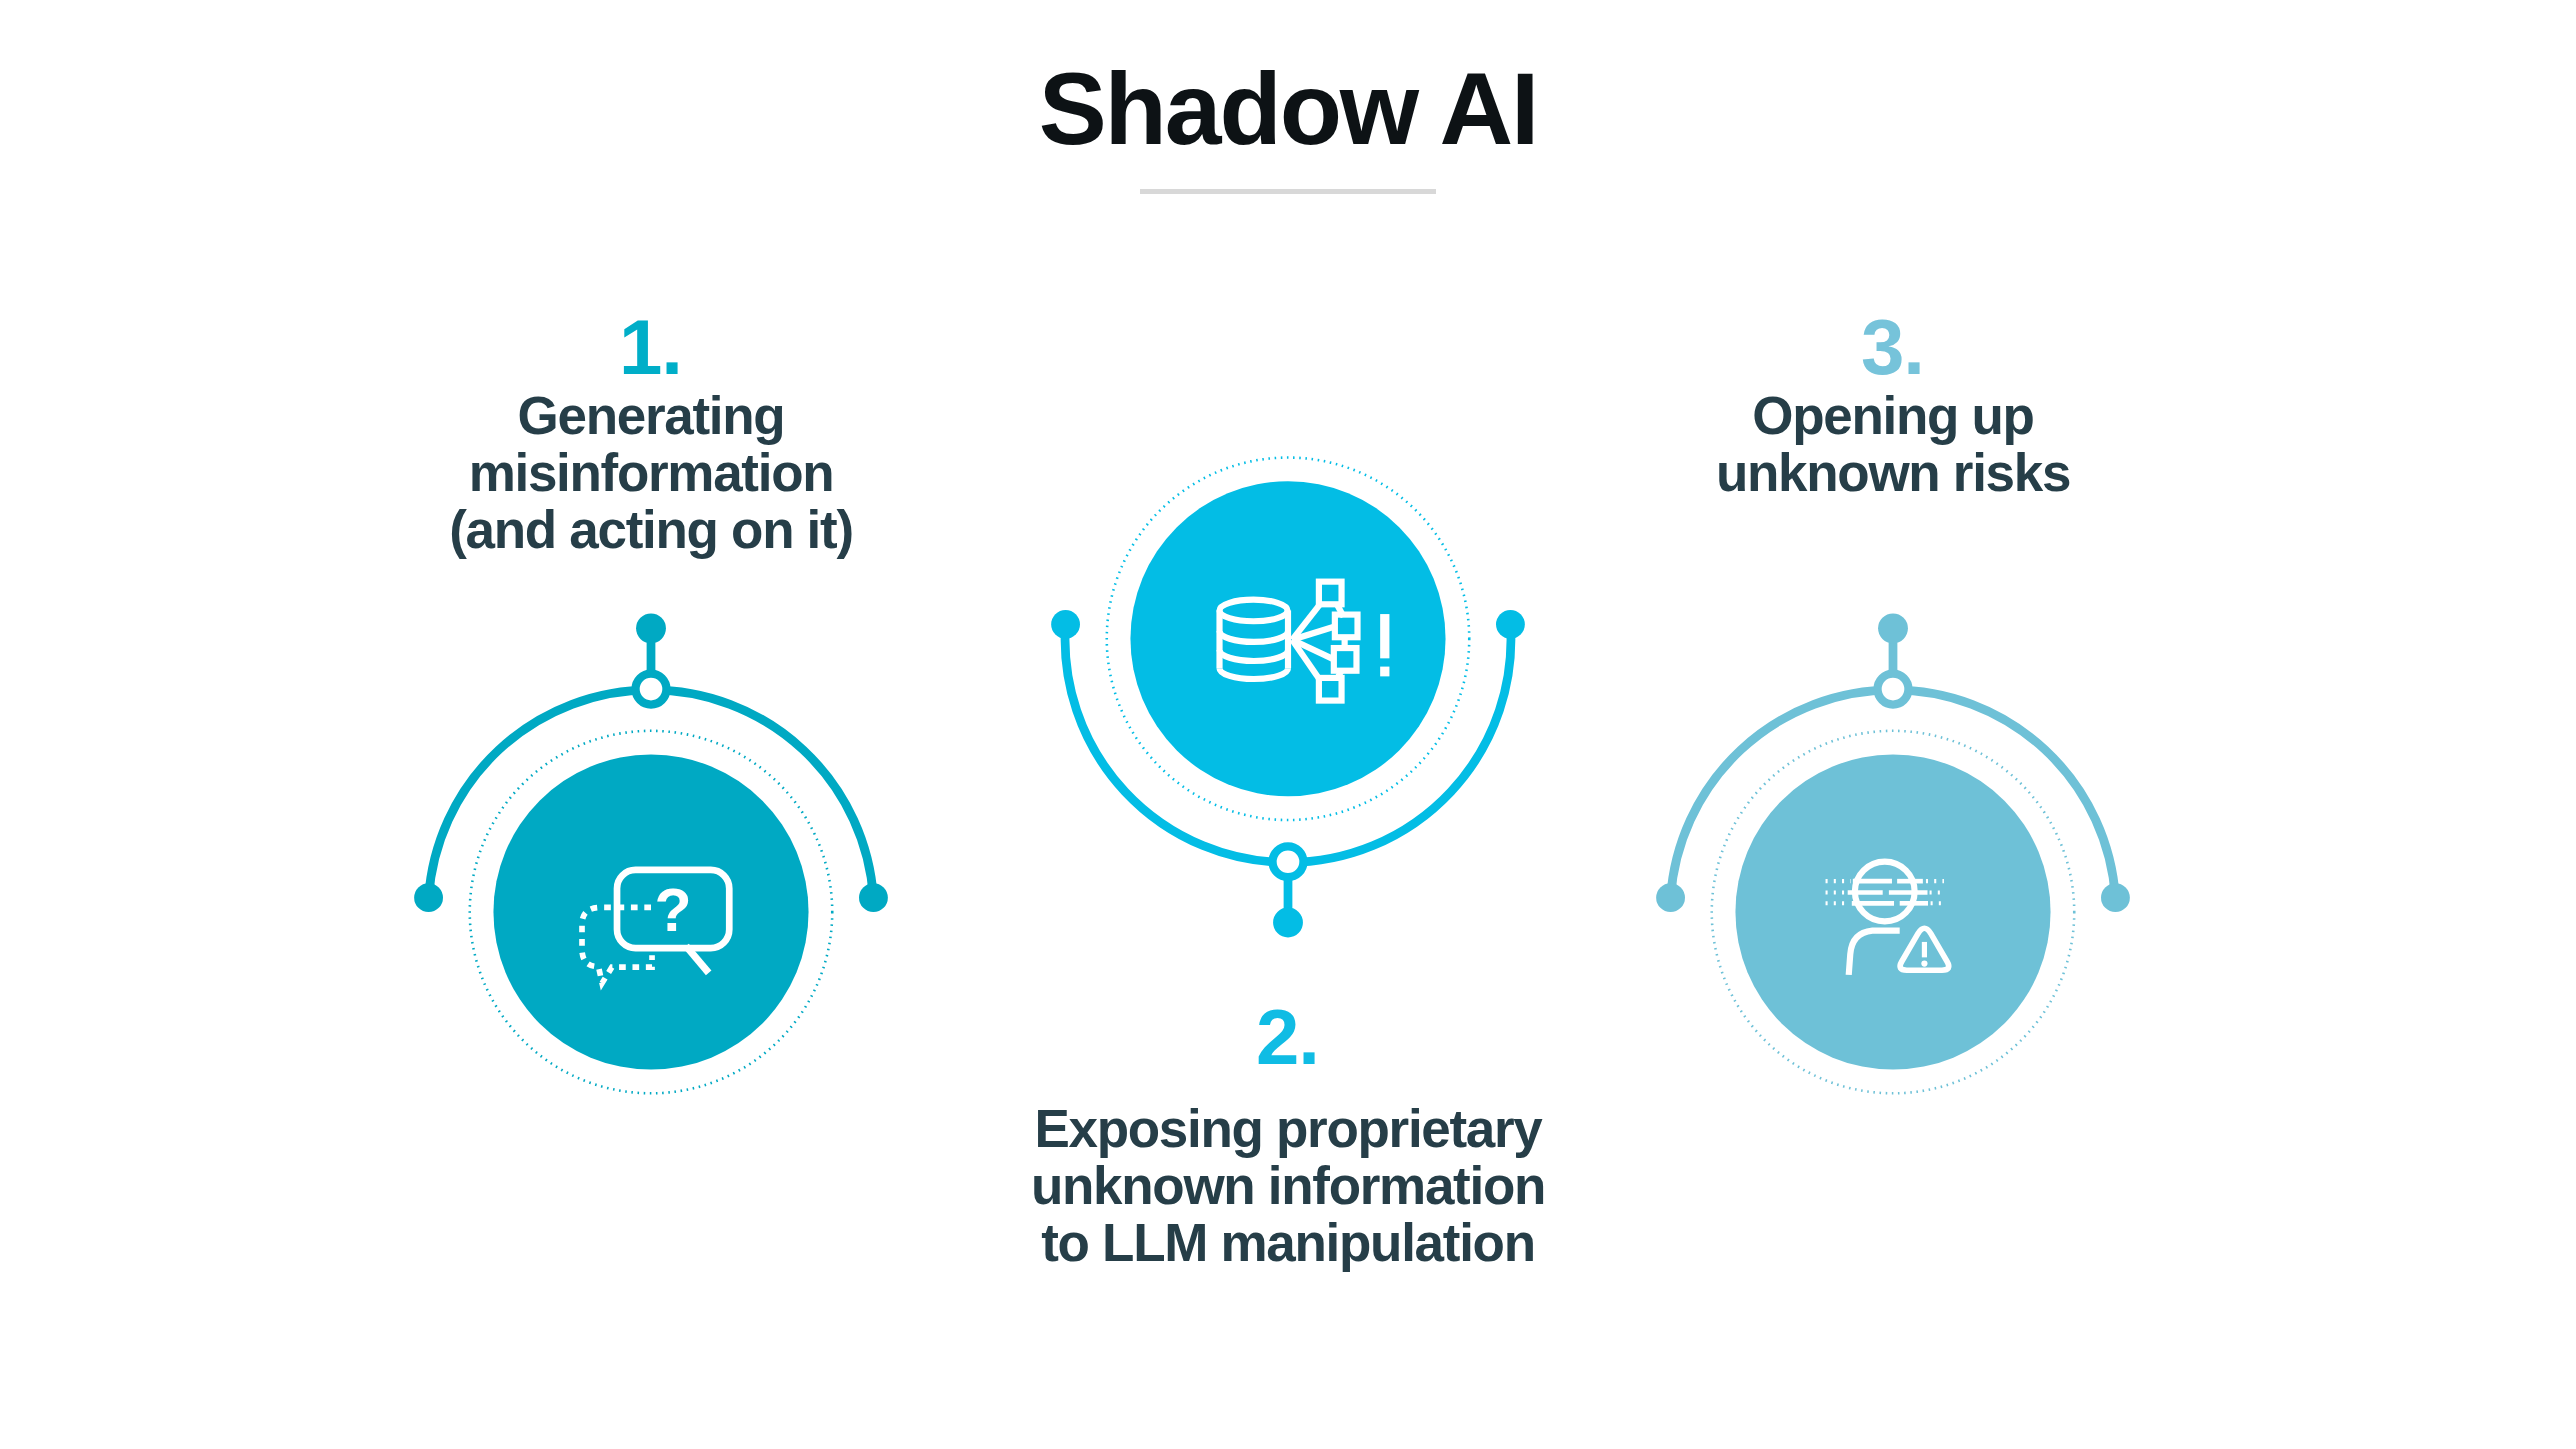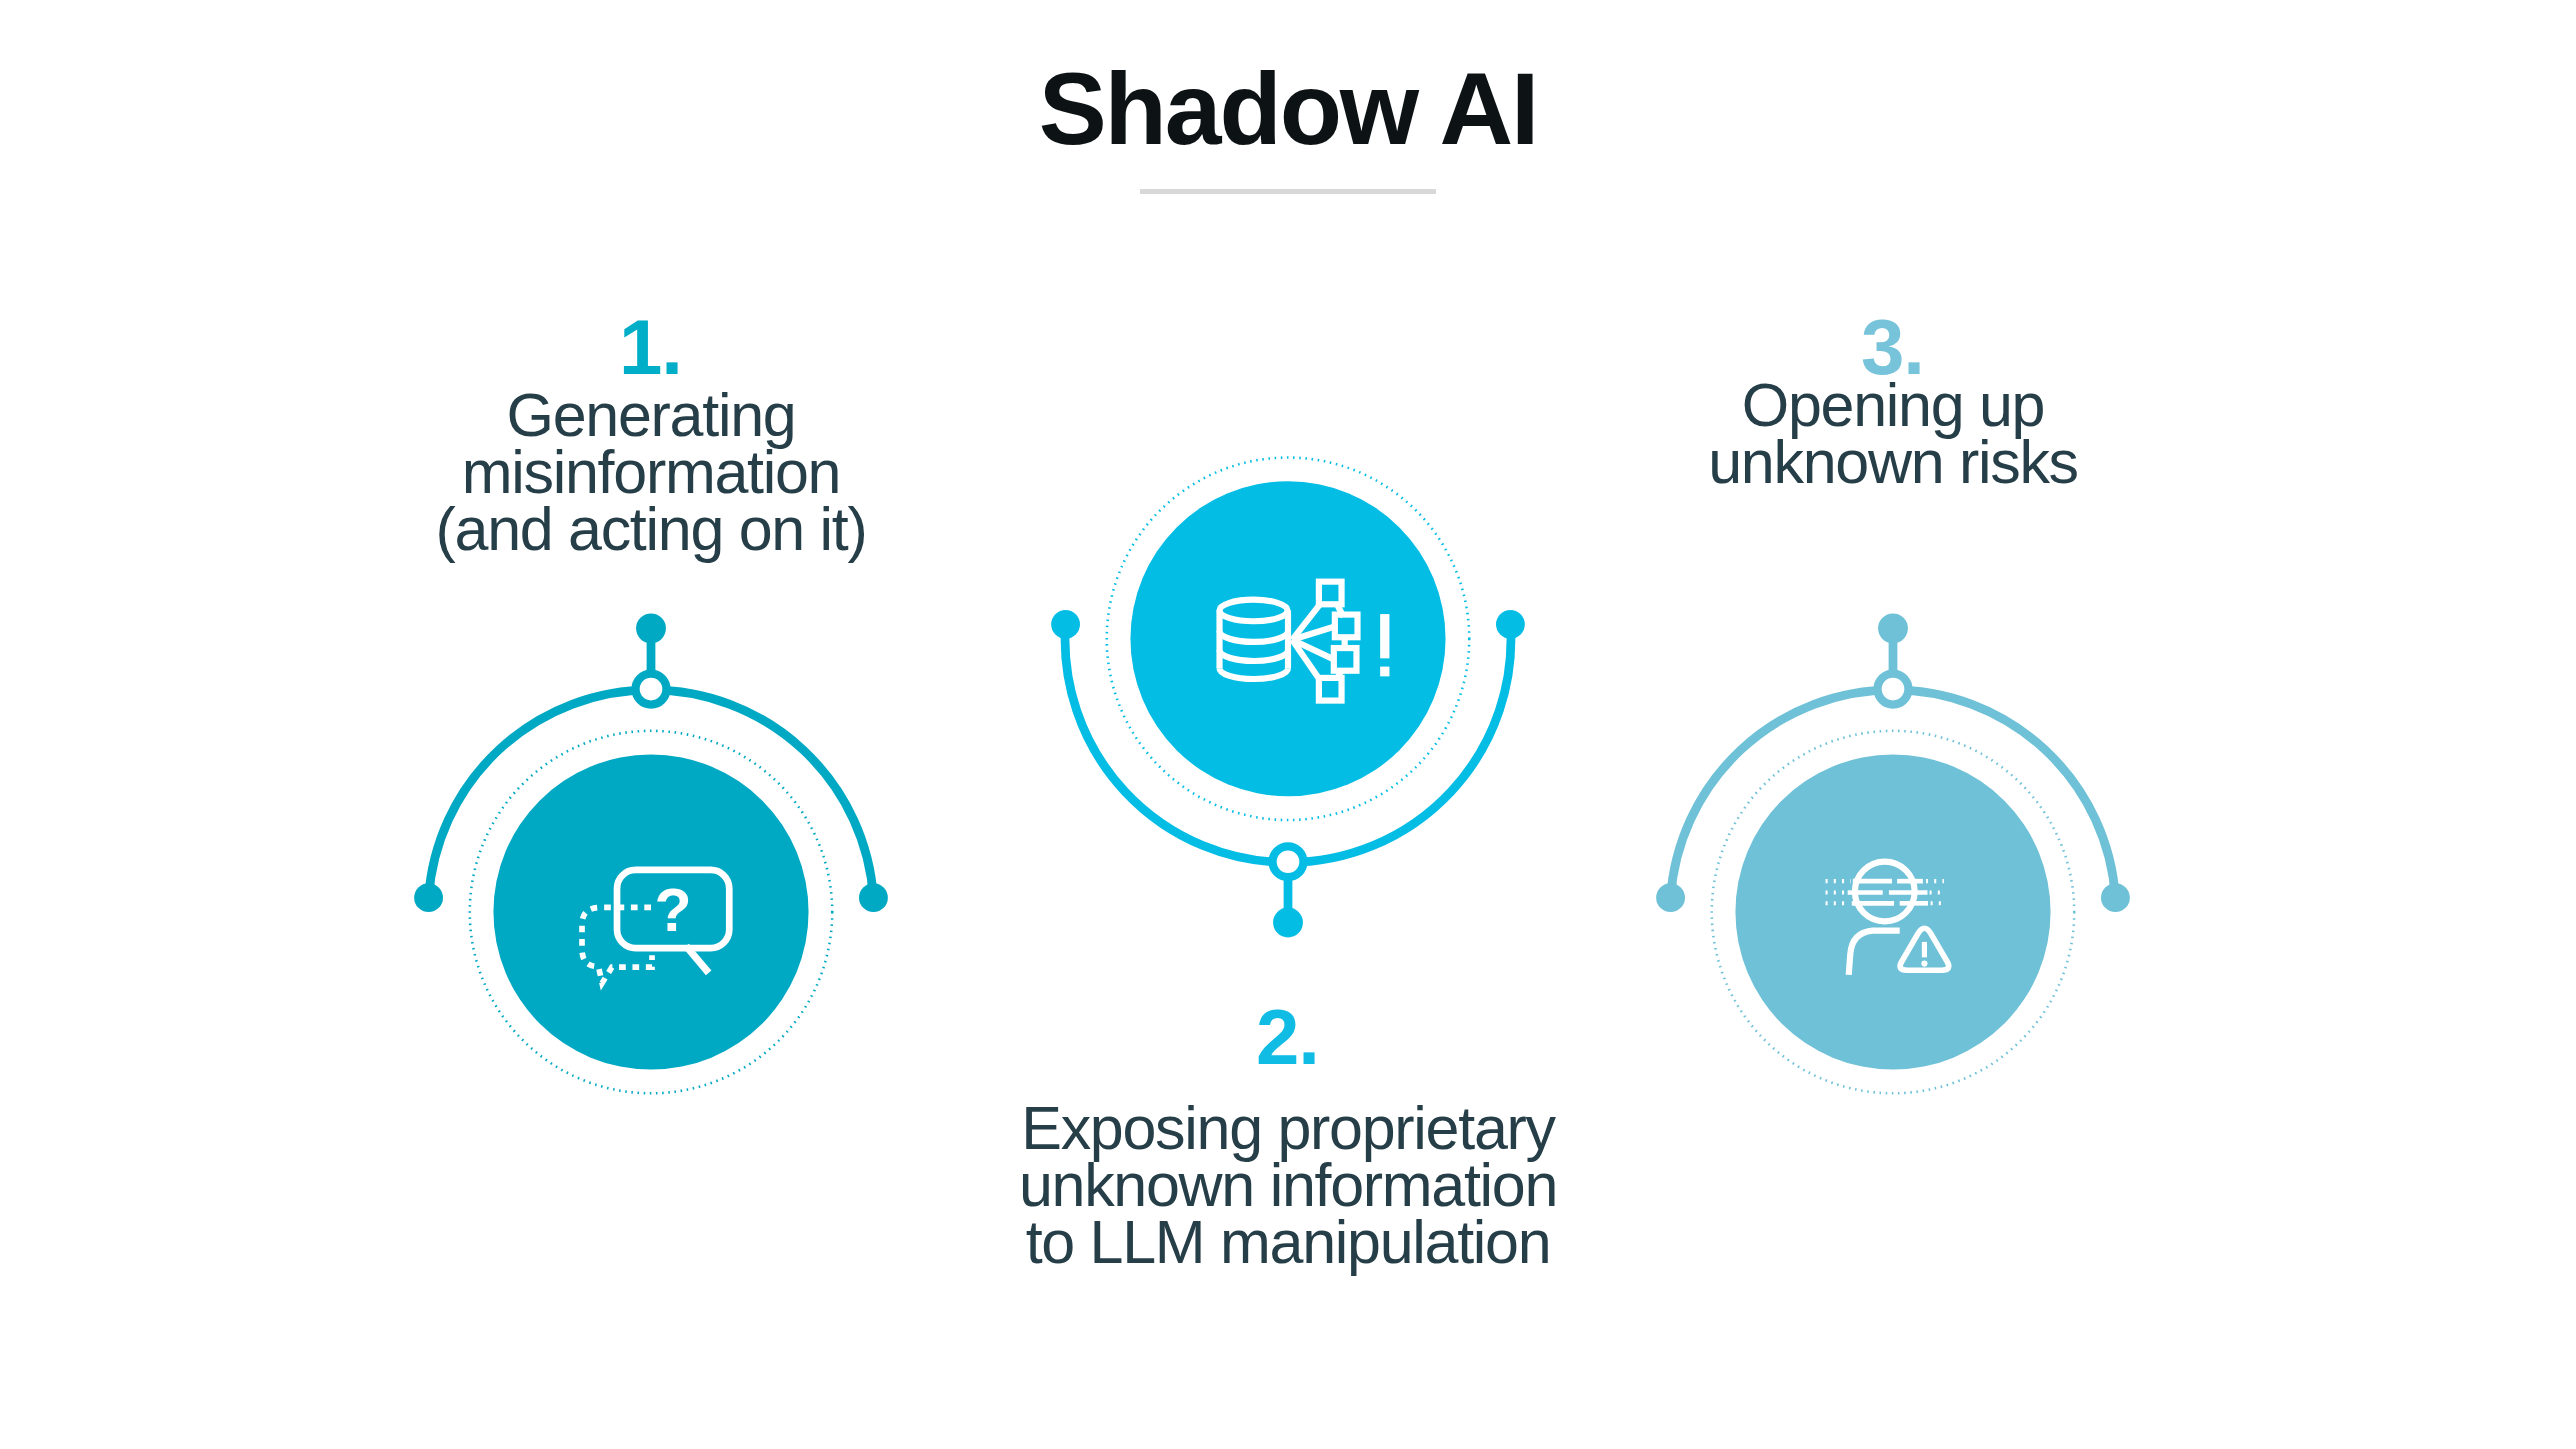--- a/index.html
+++ b/index.html
@@ -13,21 +13,21 @@
   }
   .divider{
     position:absolute;top:189px;left:1140px;width:296px;height:4.6px;background:#d8d8d8;
   }
   .num{
     position:absolute;width:309px;text-align:center;
     font-size:78px;font-weight:700;letter-spacing:-1px;line-height:1;
   }
   .heading{
     position:absolute;width:680px;text-align:center;
-    font-size:61px;font-weight:400;color:#263e48;line-height:57px;letter-spacing:-1.3px;
+    font-size:53px;font-weight:700;color:#263e48;line-height:57px;letter-spacing:-1.3px;
   }
   .badge{position:absolute;width:484px;height:500px;display:block;}
 </style>
 </head>
 <body>
 
 <div class="title">Shadow AI</div>
 <div class="divider"></div>
 
 <div>
@@ -90,21 +90,21 @@
   <div class="num" style="left: 1133px; top: 998px; color: rgb(16, 188, 228);">2.</div>
   <div class="heading" style="left:948px;top:1100px;">
     <div>Exposing proprietary</div>
     <div>unknown information</div>
     <div>to LLM manipulation</div>
   </div>
 </div>
 
 <div>
   <div class="num" style="left: 1738px; top: 308px; color: rgb(118, 195, 218);">3.</div>
-  <div class="heading" style="left:1553px;top:377px;">
+  <div class="heading" style="left:1553px;top:387px;">
     <div>Opening up</div>
     <div>unknown risks</div>
   </div>
   <svg class="badge" style="left: 1651px; top: 608px; color: rgb(110, 193, 215);" viewBox="0 0 940 970">
     <path d="M 38 562 A 433 433 0 0 1 902 562" fill="none" stroke="currentColor" stroke-width="17"></path>
     <circle cx="38" cy="562" r="28" fill="currentColor"></circle>
     <circle cx="902" cy="562" r="28" fill="currentColor"></circle>
     <line x1="470" y1="45" x2="470" y2="140" stroke="currentColor" stroke-width="17"></line>
     <circle cx="470" cy="39" r="29" fill="currentColor"></circle>
     <circle cx="470" cy="157" r="30" fill="#ffffff" stroke="currentColor" stroke-width="16"></circle>

